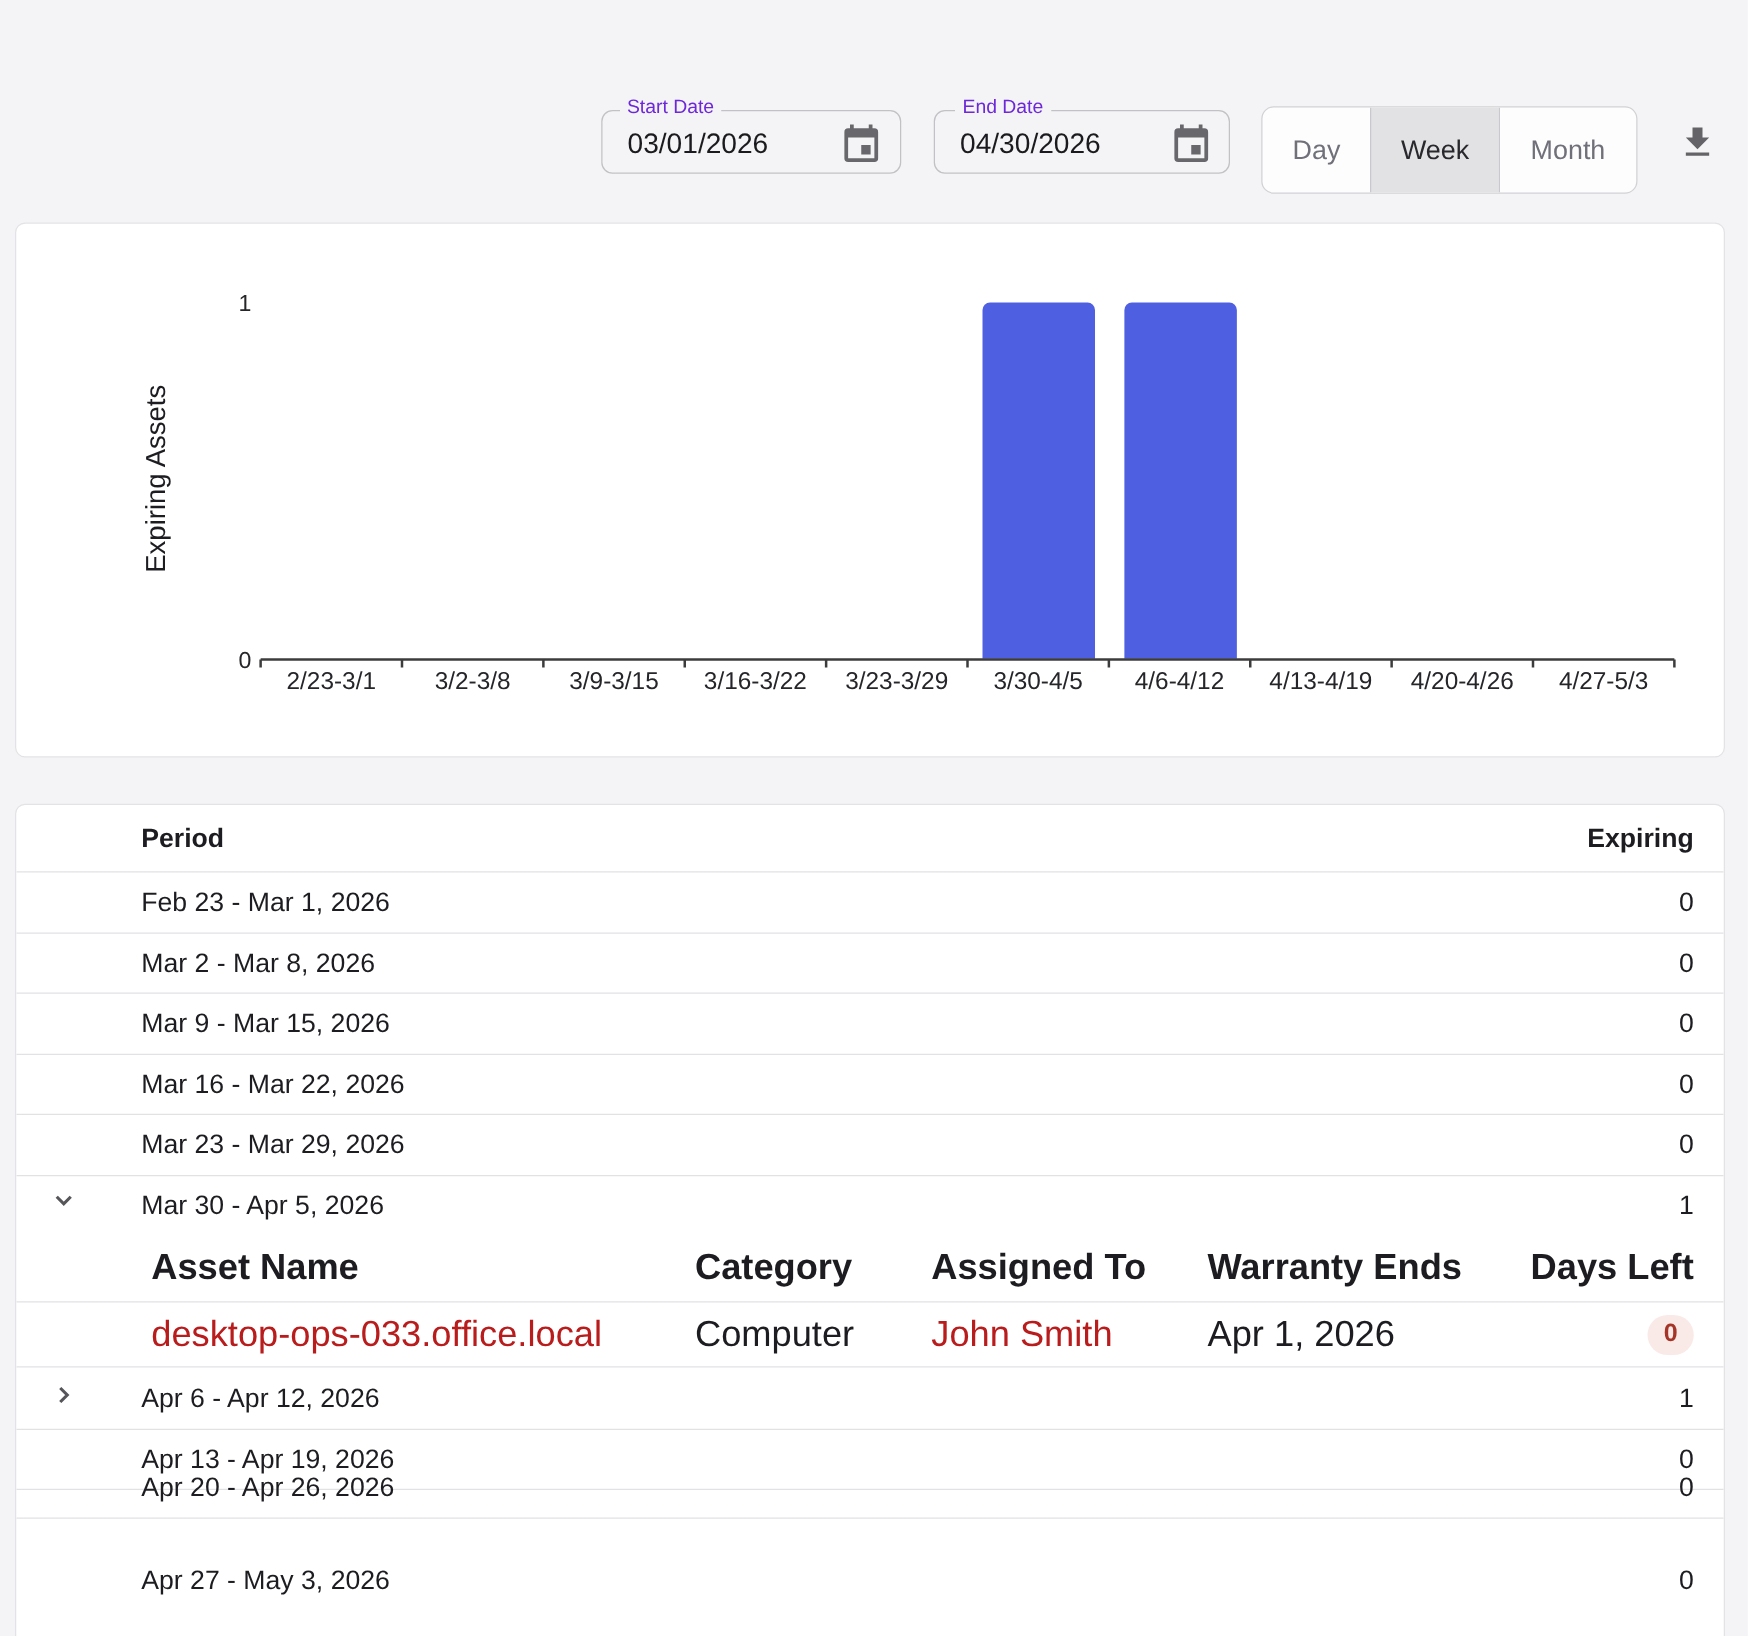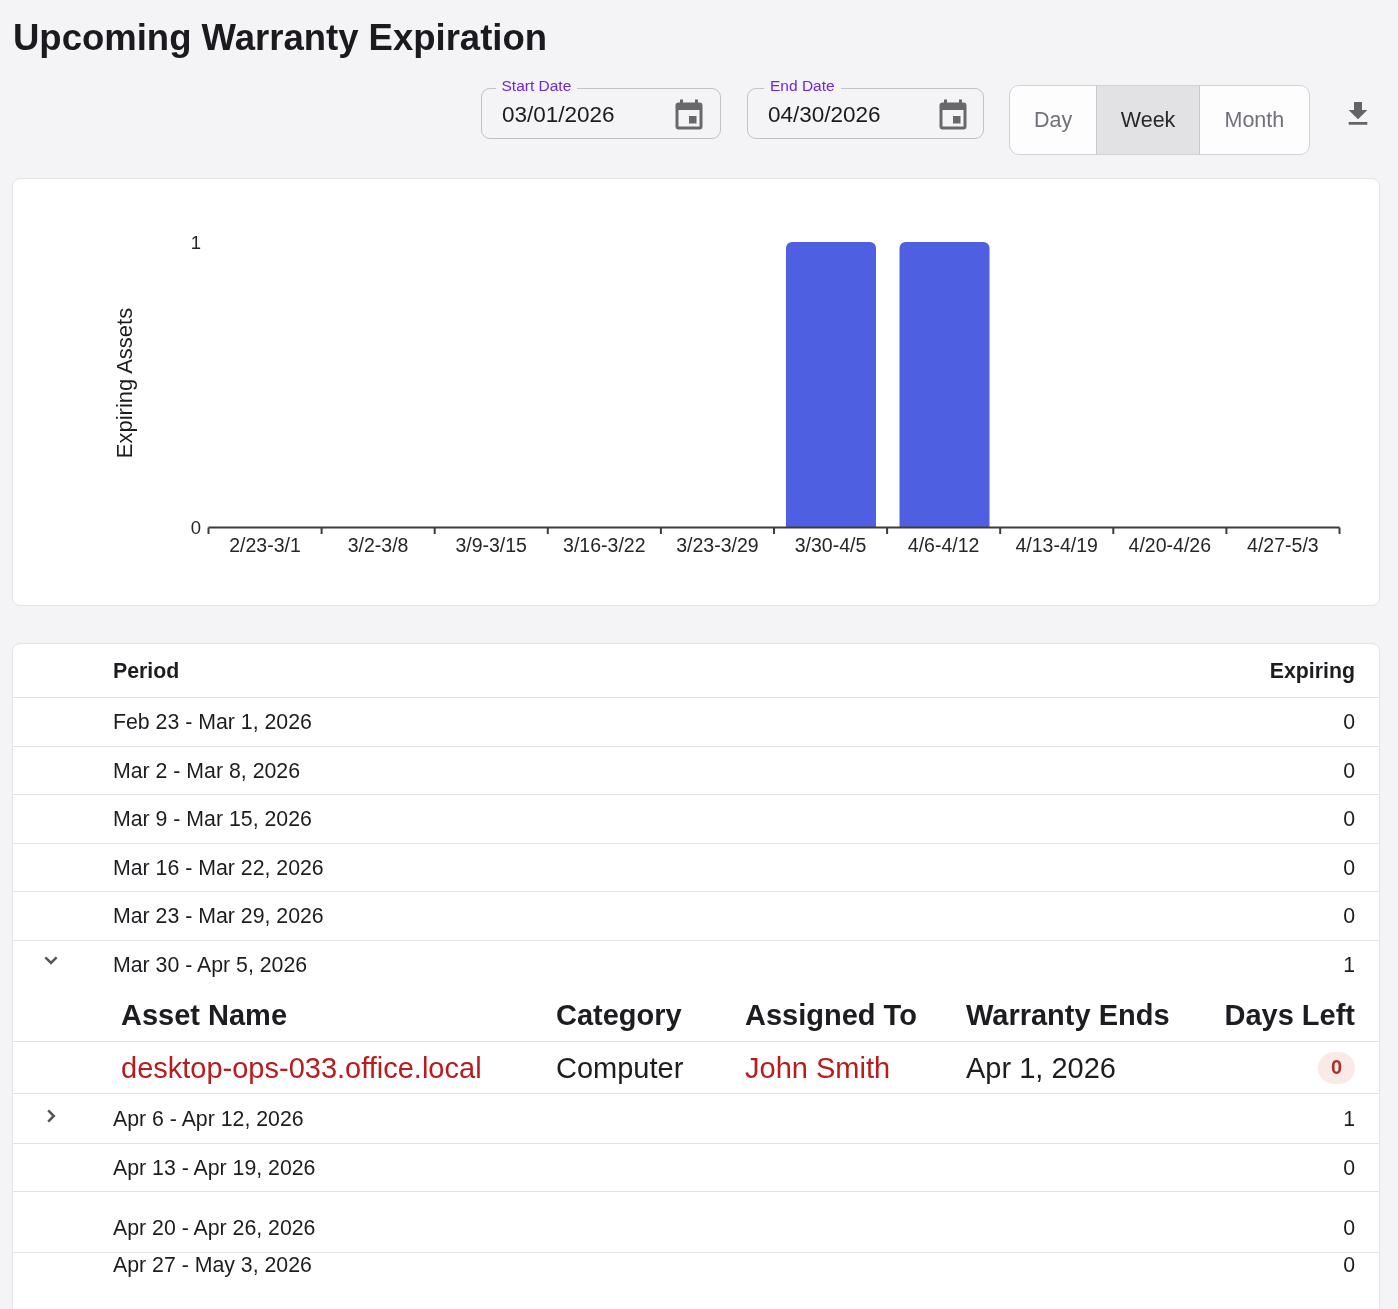--- a/index.html
+++ b/index.html
@@ -24,21 +24,20 @@
 .bold { font-weight:bold; }
 .boldh { font-weight:bold; font-size:20.6px; }
 .chev { position:absolute; left:37px; top:50%; }
 a.lnk { color:#b91c1c; text-decoration:none; }
 .badge { position:absolute; right:24px; top:50%; transform:translateY(-50%); width:37px; height:32px; border-radius:16px; background:#faeae7; color:#a53529; font-size:20px; font-weight:bold; display:flex; align-items:center; justify-content:center; }
 .ih { position:absolute; top:50%; transform:translateY(-50%); font-size:29px; color:#1d1d21; white-space:nowrap; }
 </style>
 </head>
 <body>
 <div id="page">
-  <h1>Upcoming Warranty Expiration</h1>
 
   <div class="field" style="left:481px; width:240px;">
     <span class="lbl">Start Date</span>
     <div class="val">03/01/2026</div>
     <svg width="36" height="36" viewBox="0 0 24 24" style="left:188.5px;" fill="#68686c">
         <path fill-rule="evenodd" d="M5 3h14a2 2 0 0 1 2 2v14a2 2 0 0 1-2 2H5a2 2 0 0 1-2-2V5a2 2 0 0 1 2-2zm14 5H5v11h14V8z"></path>
         <path d="M6 1h2v4H6z"></path>
         <path d="M16 1h2v4h-2z"></path>
         <path d="M12 12h5v5h-5z"></path>
       </svg>
@@ -156,21 +155,21 @@
       <svg class="chev" style="left:25.5px; margin-top:-14.5px;" width="24" height="24" viewBox="0 0 24 24">
           <path d="M 9.2 6.4 L 14.8 12 L 9.2 17.6" fill="none" stroke="#55555a" stroke-width="2.5"></path>
         </svg>
       <span class="rtext">Apr 6 - Apr 12, 2026</span>
         <span class="rval">1</span>
     </div>
     <div class="row" style="top:500px; height:48px;">
       <span class="rtext">Apr 13 - Apr 19, 2026</span>
         <span class="rval">0</span>
     </div>
-    <div class="row" style="top:560px; height:49px;text-decoration:underline;">
+    <div class="row" style="top:522px; height:49px;text-decoration:underline;">
       <span class="rtext">Apr 20 - Apr 26, 2026</span>
         <span class="rval">0</span>
     </div>
     <div class="row" style="top:597px; height:48px; border-bottom:none;">
       <span class="rtext">Apr 27 - May 3, 2026</span>
         <span class="rval">0</span>
     </div>
   </div>
 </div>
 

